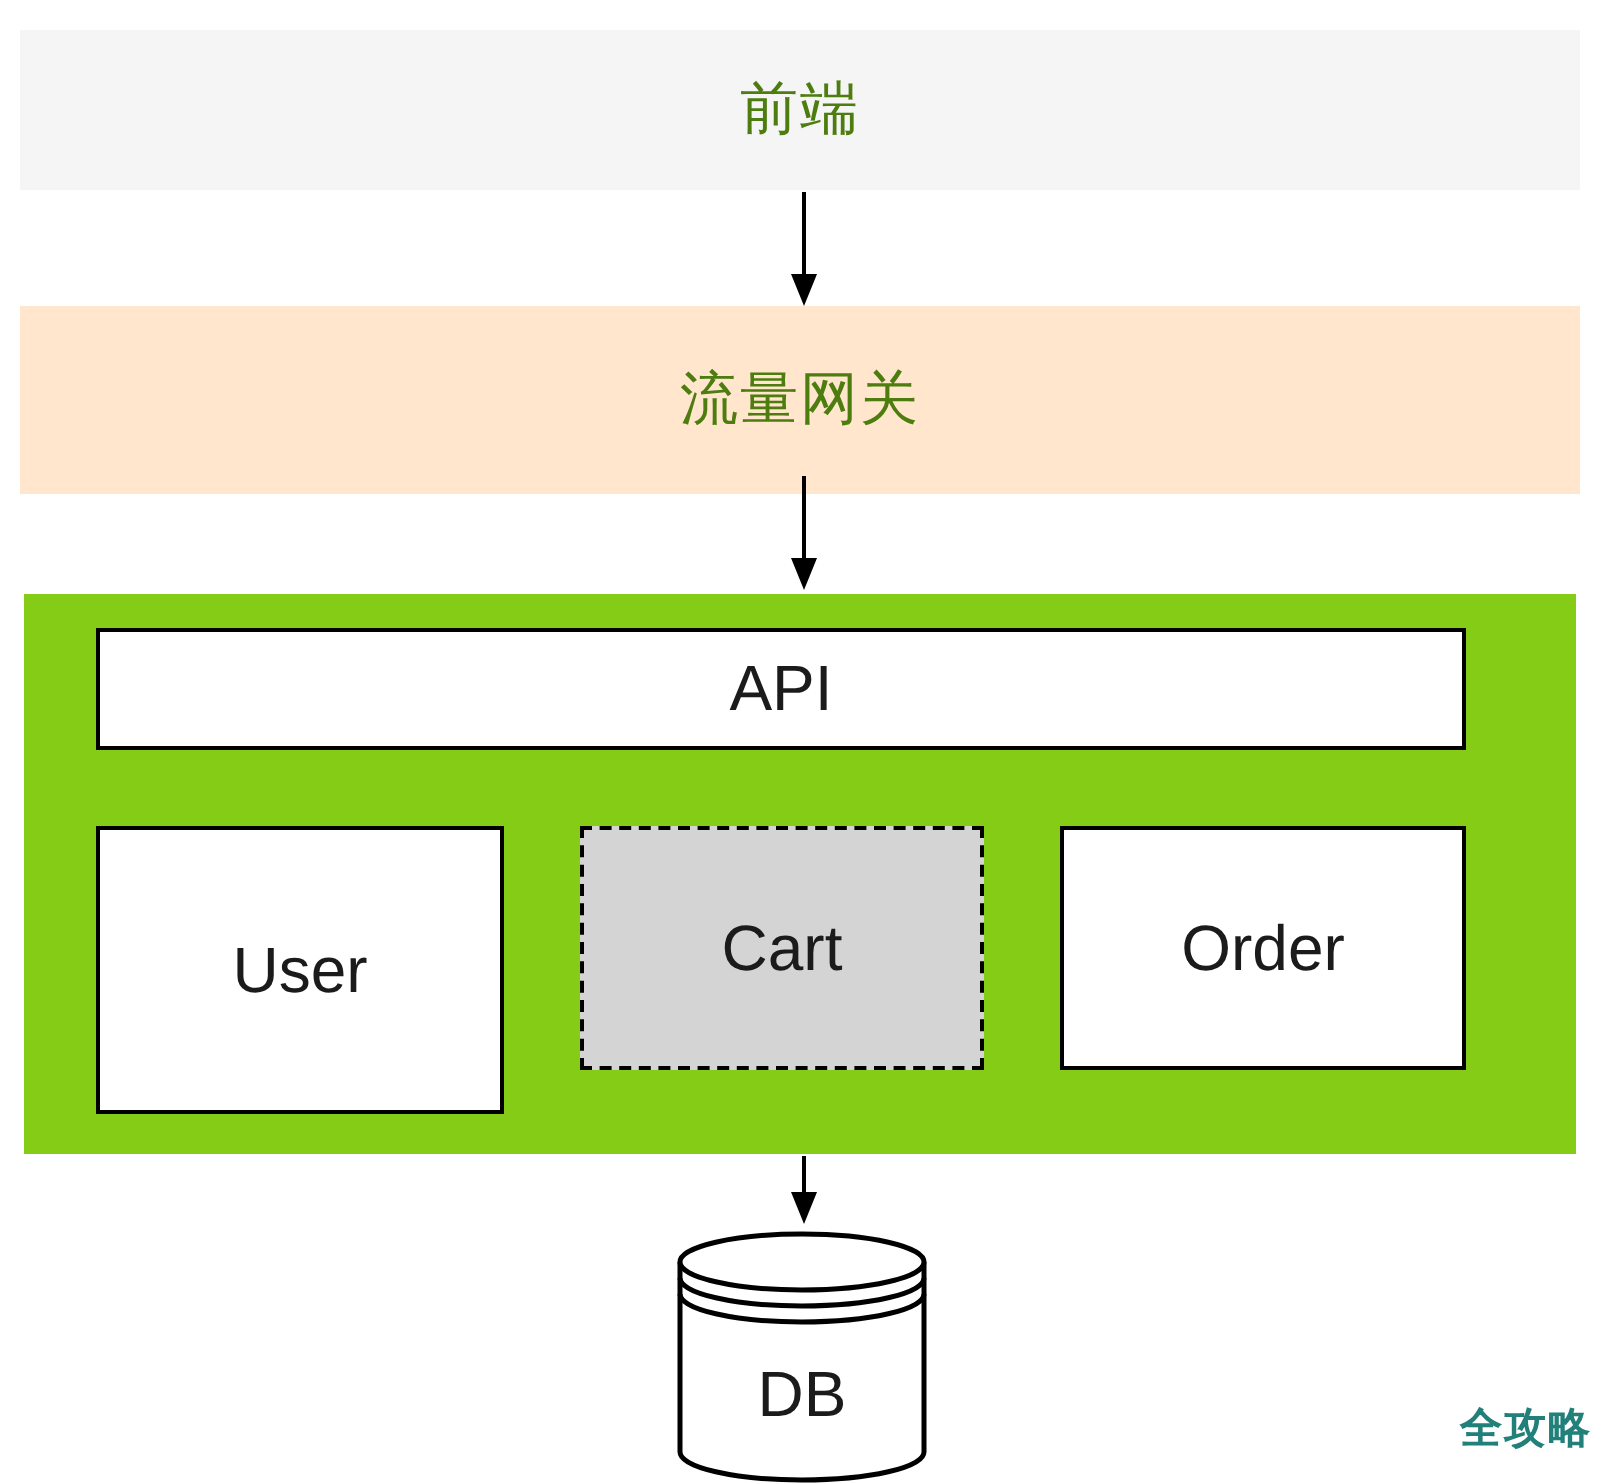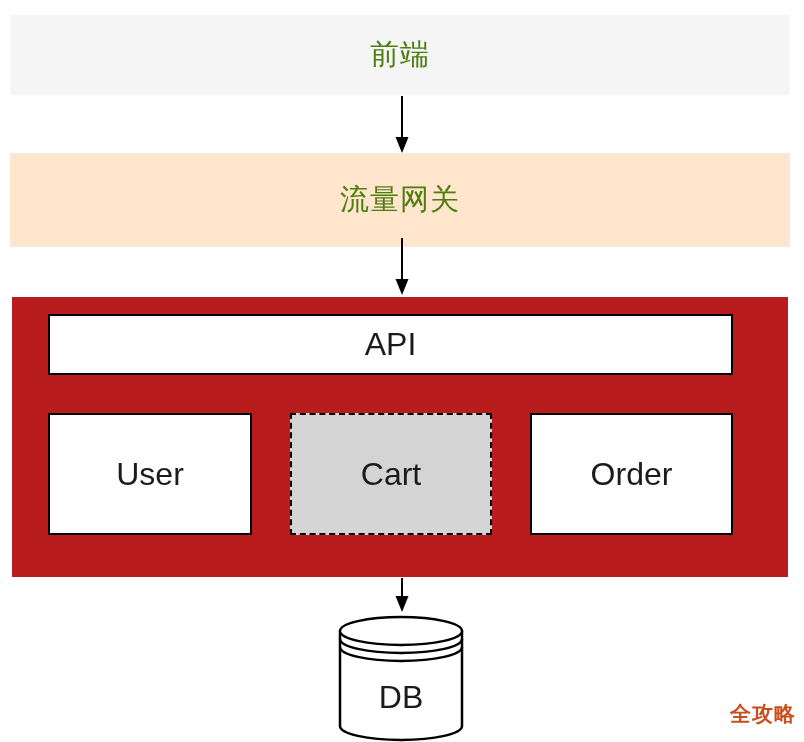--- a/index.html
+++ b/index.html
@@ -20,49 +20,49 @@
     display: flex; align-items: center; justify-content: center;
     font-size: 29px; color: #4d7c0f;
     letter-spacing: 1px;
   }
   .band-frontend { top: 15px; height: 80px; background: #f5f5f5; }
   .band-gateway  { top: 153px; height: 94px; background: #ffe6cc; }
   .blue-container {
     position: absolute;
     left: 12px; top: 297px;
     width: 776px; height: 280px;
-    background: #b91c1c;
+    background: #84cc16;
   }
   .node {
     position: absolute;
     background: #ffffff;
     border: 2px solid #000000;
     display: flex; align-items: center; justify-content: center;
     font-size: 32px; color: #1b1b1b;
   }
   .api-box   { left: 36px;  top: 17px;  width: 685px; height: 61px; }
-  .user-box  { left: 36px;  top: 116px; width: 204px; height: 122px; }
+  .user-box  { left: 36px;  top: 116px; width: 204px; height: 144px; }
   .cart-box  { left: 278px; top: 116px; width: 202px; height: 122px;
                background: #d4d4d4; border: 2px dashed #000000; }
   .order-box { left: 518px; top: 116px; width: 203px; height: 122px; }
   .arrow { position: absolute; left: 393px; }
   .arrow-1 { top: 96px; }
   .arrow-2 { top: 238px; }
   .arrow-3 { top: 578px; }
   .cylinder { position: absolute; left: 328px; top: 610px; }
   .db-label {
     font-size: 32px;
     font-family: "Liberation Sans", "DejaVu Sans", sans-serif;
     fill: #1b1b1b;
   }
   .watermark {
     position: absolute;
     right: 8px; top: 700px;
     font-size: 21px; font-weight: bold;
-    color: #c2410c; opacity: 0.92;
+    color: #0f766e; opacity: 0.92;
     letter-spacing: 1px;
   }
 </style>
 </head>
 <body>
 
 <div class="canvas">
 
   <div class="band band-frontend">
     <span>前端</span>

